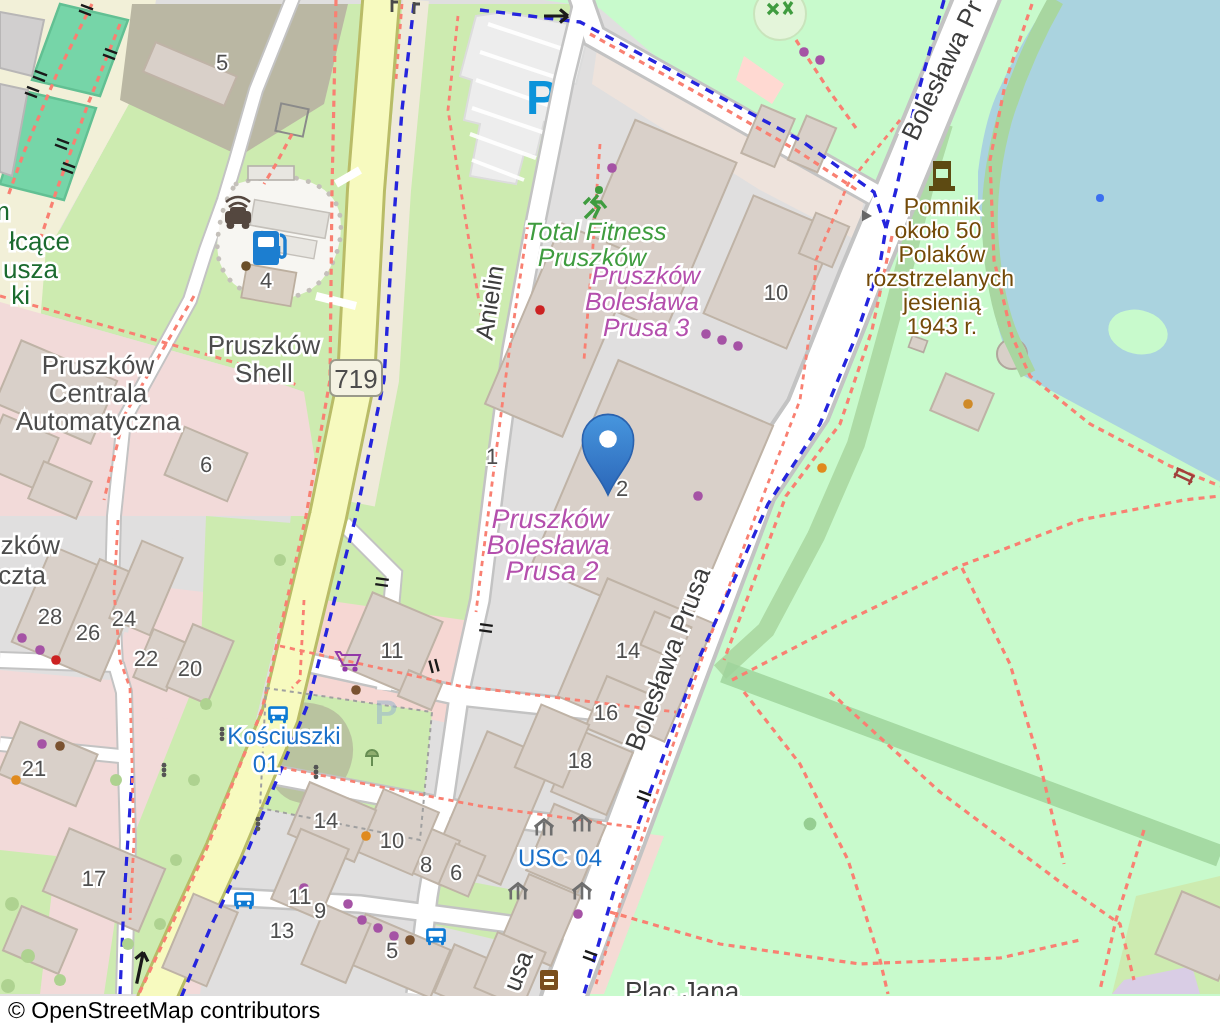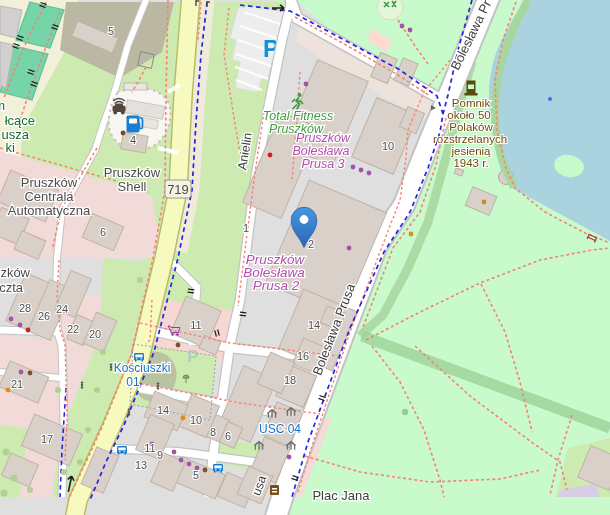--- a/index.html
+++ b/index.html
@@ -517,13 +517,16 @@
 <text x="17" y="388" font-size="11" fill="#4f4f4f" text-anchor="middle" paint-order="stroke" stroke="#ffffff" stroke-width="2">21</text>
 <text x="47" y="443" font-size="11" fill="#4f4f4f" text-anchor="middle" paint-order="stroke" stroke="#ffffff" stroke-width="2">17</text>
 <text x="103" y="236" font-size="11" fill="#4f4f4f" text-anchor="middle" paint-order="stroke" stroke="#ffffff" stroke-width="2">6</text>
 
 <g>
         <path d="M304,247.5 c-5.5,-12.5 -12.8,-16 -12.8,-27.5 a12.8,12.8 0 1 1 25.6,0 c0,11.5 -7.3,15 -12.8,27.5 z" fill="url(#mkr)" stroke="#2a62ae" stroke-width="0.8"></path>
 <circle cx="304" cy="219.5" r="4.4" fill="#ffffff"></circle>
       </g>
 
 </svg>
+<div class="attr">
+      <span>© OpenStreetMap contributors</span>
+    </div>
 </div>
 
 </body></html>

